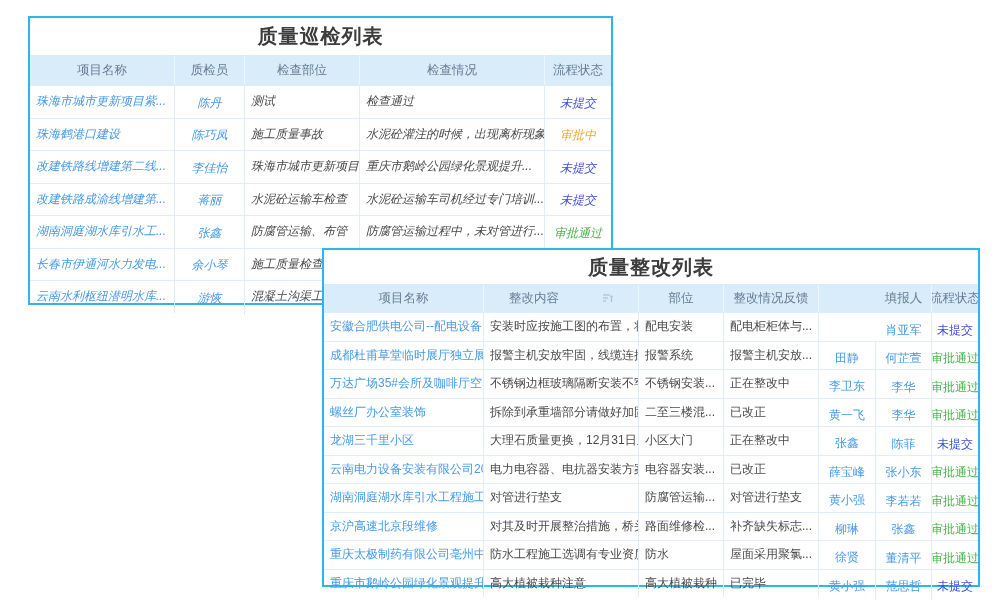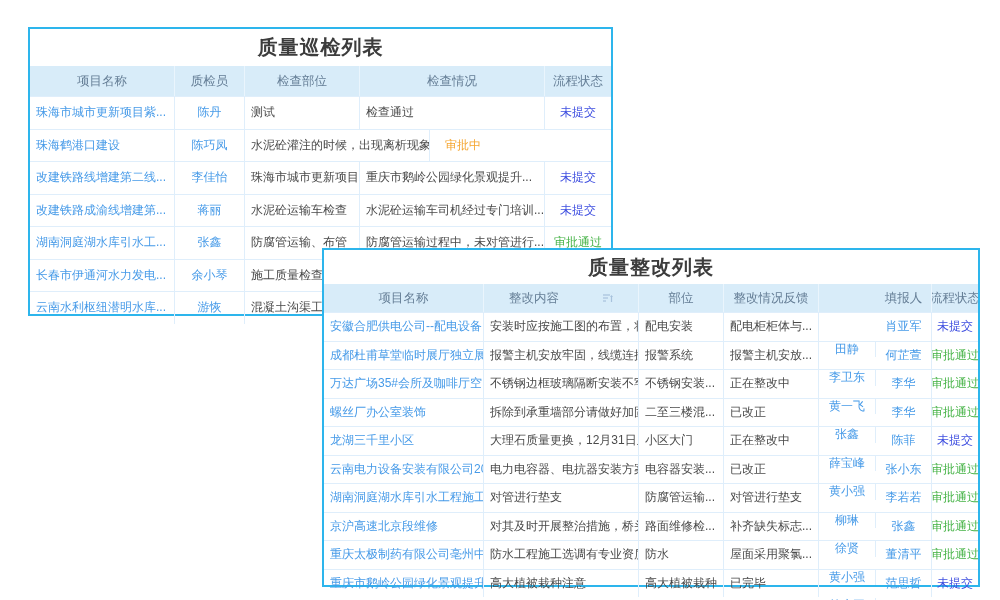--- a/index.html
+++ b/index.html
@@ -6,51 +6,51 @@
   body{
     width:1000px;height:600px;position:relative;background:#ffffff;
     font-family:"Liberation Sans","DejaVu Sans",sans-serif;
     overflow:hidden;
   }
   .card{
     position:absolute;background:#fff;
     border:2px solid var(--border,#2db5ec);
     box-sizing:border-box;
   }
-  .card.t1{left:28px;top:27px;width:585px;height:289px;z-index:1;}
+  .card.t1{left:28px;top:16px;width:585px;height:289px;z-index:1;}
   .card.t2{left:322px;top:248px;width:658px;height:339px;z-index:2;}
   .card-title{
     display:flex;align-items:center;justify-content:center;
     font-size:20px;font-weight:bold;color:var(--title,#3c3c3c);
     letter-spacing:1px;
   }
   .t1 .card-title{height:37px;}
   .t2 .card-title{height:34px;}
   .thead{display:flex;background:var(--headbg,#d8ecf9);}
   .t1 .thead{height:30px;}
   .t2 .thead{height:28px;}
   .th{
     display:flex;align-items:center;justify-content:center;
     font-size:12.5px;color:var(--headtx,#657e96);
     border-right:1px solid #eaf5fd;box-sizing:border-box;
     white-space:nowrap;overflow:hidden;
   }
   .th:last-child{border-right:none;}
   .tr{display:flex;border-top:1px solid var(--grid,#dfeefb);}
-  .t1 .tr{height:31.5px;}
+  .t1 .tr{height:31.5px;font-style:italic;}
   .t2 .tr{height:27.5px;}
   .td{
     display:flex;align-items:center;
     font-size:12px;color:var(--bodytx,#4a4a4a);
     border-right:1px solid var(--grid,#dfeefb);box-sizing:border-box;
     white-space:nowrap;overflow:hidden;
     padding:0 6px;
   }
   .td:last-child{border-right:none;}
-  .td.center{justify-content:center;padding:8px 2px;}
+  .td.center{justify-content:center;padding:17px 2px;}
   .td.link{color:var(--link,#469ae8);}
   
   .t1 .c0{width:145px;}
   .t1 .c1{width:70px;}
   .t1 .c2{width:115px;}
   .t1 .c3{width:185px;}
   .t1 .c4{width:66px;}
   
   .t2 .c0{width:160px;}
   .t2 .c1{width:155px;gap:40px;}
@@ -77,20 +77,21 @@
       <div class="tr">
         <div class="td c0 link">珠海市城市更新项目紫...</div>
         <div class="td c1 link center">陈丹</div>
         <div class="td c2">测试</div>
         <div class="td c3">检查通过</div>
         <div class="td c4 center" style="color: rgb(63, 79, 224);">未提交</div>
       </div>
       <div class="tr">
         <div class="td c0 link">珠海鹤港口建设</div>
         <div class="td c1 link center">陈巧凤</div>
+        <div class="td c2">施工质量事故</div>
         <div class="td c3">水泥砼灌注的时候，出现离析现象</div>
         <div class="td c4 center" style="color: rgb(245, 165, 47);">审批中</div>
       </div>
       <div class="tr">
         <div class="td c0 link">改建铁路线增建第二线...</div>
         <div class="td c1 link center">李佳怡</div>
         <div class="td c2">珠海市城市更新项目紫</div>
         <div class="td c3">重庆市鹅岭公园绿化景观提升...</div>
         <div class="td c4 center" style="color: rgb(63, 79, 224);">未提交</div>
       </div>

